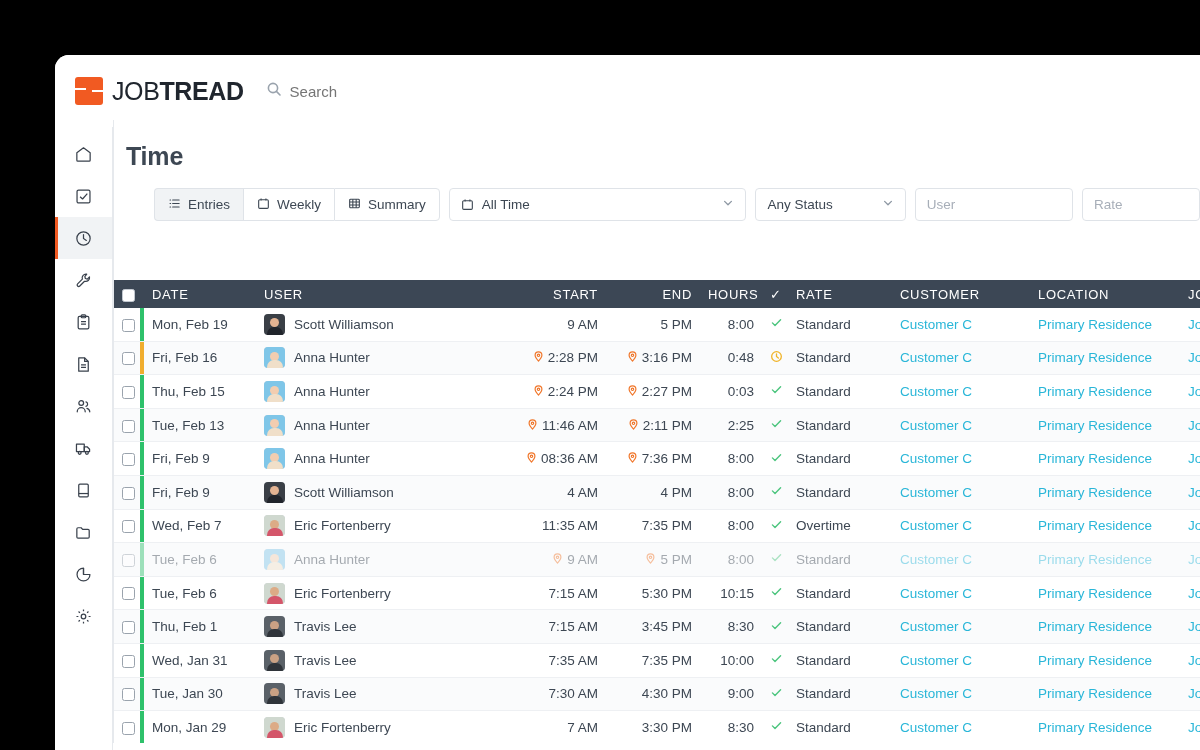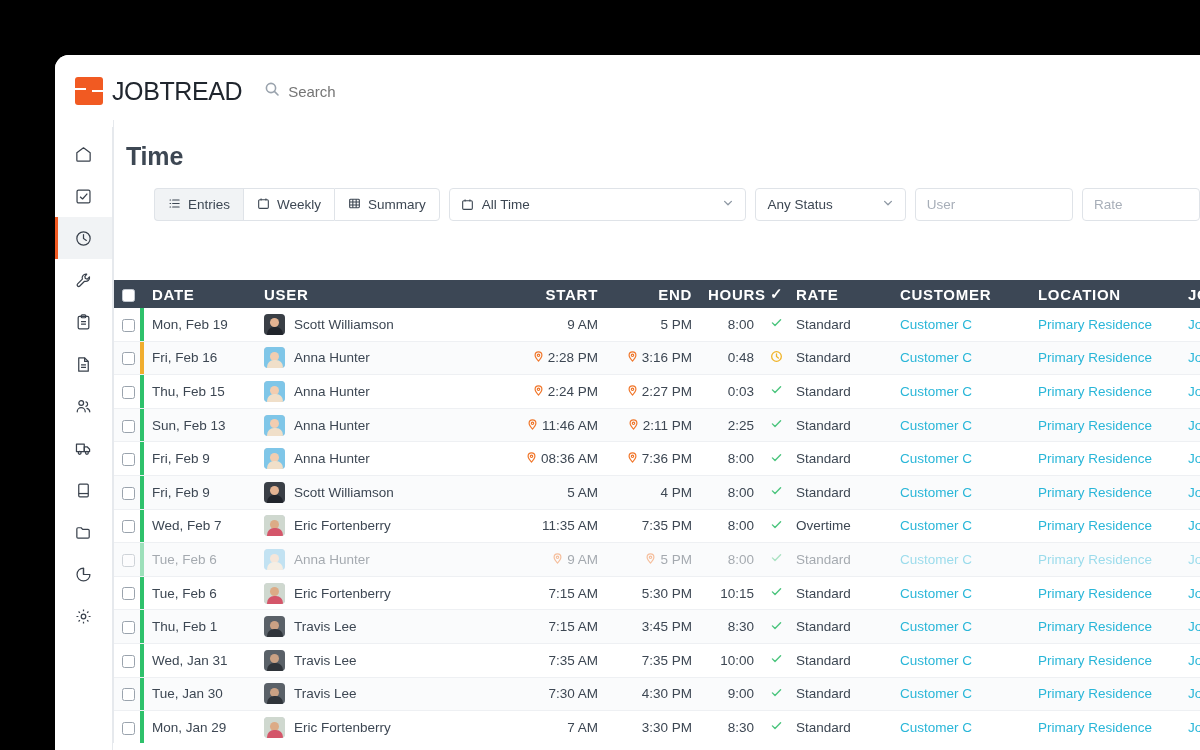--- a/index.html
+++ b/index.html
@@ -38,21 +38,21 @@
   }
   .lm-a { left: 0;  top: 0;   width: 11px; height: 11px; border-top-left-radius: 3px;}
   .lm-b { left: 0;  top: 13px; width: 13px; height: 15px; border-bottom-left-radius:3px;}
   .lm-c { left: 15px; top: 0;  width: 13px; height: 13px; border-top-right-radius:3px;}
   .lm-d { left: 15px; top: 15px; width: 13px; height: 13px; border-bottom-right-radius:3px;}
   .lm-bar { left: 11px; top: 0; width: 6px; height: 28px; background:#f15a22;}
   #logo-text {
     font-size: 25px; letter-spacing: -0.4px; color: #20262e;
     font-weight: 400; line-height: 1;
   }
-  #logo-text b { font-weight: 400; }
+  #logo-text b { font-weight: 700; }
   #search-box {
     display: flex; align-items: center; gap: 8px;
     margin-left: 22px;
   }
   #search-input-text {
     font-size: 15px; color: #9aa3ad; border: none; outline: none;
     background: transparent; width: 190px;
     font-family: "Liberation Sans", sans-serif;
   }
 
@@ -117,21 +117,21 @@
   #field-rate    { width: 140px; }
 
   
   #table-wrap {
     position: absolute; left: 0; top: 160px; right: 0; bottom: 0;
     overflow: hidden;
   }
   table { border-collapse: collapse; width: 1087px; table-layout: fixed; }
   thead th {
     background: #3c4755; color: #ffffff;
-    font-size: 15px; font-weight: 700; letter-spacing: 0.7px;
+    font-size: 13px; font-weight: 400; letter-spacing: 0.7px;
     height: 28px; padding: 0 8px; text-align: left;
     vertical-align: middle;
   }
   thead th.r { text-align: right; }
   thead th.c { text-align: center; }
   tbody td {
     height: 32.6px; font-size: 13.5px; color: #3d4753;
     padding: 0 8px; border-bottom: 1px solid #eef0f3;
     vertical-align: middle; white-space: nowrap; overflow: hidden;
   }
@@ -496,21 +496,21 @@
               <td>Standard</td>
               <td><span class="link">Customer C</span></td>
               <td><span class="link">Primary Residence</span></td>
               <td><span class="link">Job 12</span></td>
             </tr>
             <tr>
               <td class="c"><span class="chk"></span></td>
               <td class="bar-cell">
                 <span class="bar" style="background:#2ec16b"></span>
               </td>
-              <td>Sun, Feb 13</td>
+              <td>Tue, Feb 13</td>
               <td>
                 <span class="user-cell">
                   <span class="avatar">
                     <span class="sky" style="background:#7fc6e8"></span>
                     <span class="head" style="background:#f2cdb0"></span>
                     <span class="body" style="background:#f0dfc9"></span>
                   </span>
                   <span>Anna Hunter</span>
                 </span>
               </td>
@@ -586,21 +586,21 @@
                 <span class="user-cell">
                   <span class="avatar">
                     <span class="sky" style="background:#3a3f46"></span>
                     <span class="head" style="background:#e3b392"></span>
                     <span class="body" style="background:#20242b"></span>
                   </span>
                   <span>Scott Williamson</span>
                 </span>
               </td>
               <td class="r"><span class="time-inline">
-                  <span>5 AM</span>
+                  <span>4 AM</span>
                 </span></td>
               <td class="r"><span class="time-inline">
                   <span>4 PM</span>
                 </span></td>
               <td class="r">8:00</td>
               <td class="c"><span class="tick"><svg width="13" height="13" viewBox="0 0 14 14" fill="none" stroke="#4cc57e" stroke-width="1.5" stroke-linecap="round" stroke-linejoin="round">
                     <path d="M2.6 7.4 5.4 10.2 11.4 4"></path>
                   </svg></span></td>
               <td>Standard</td>
               <td><span class="link">Customer C</span></td>

